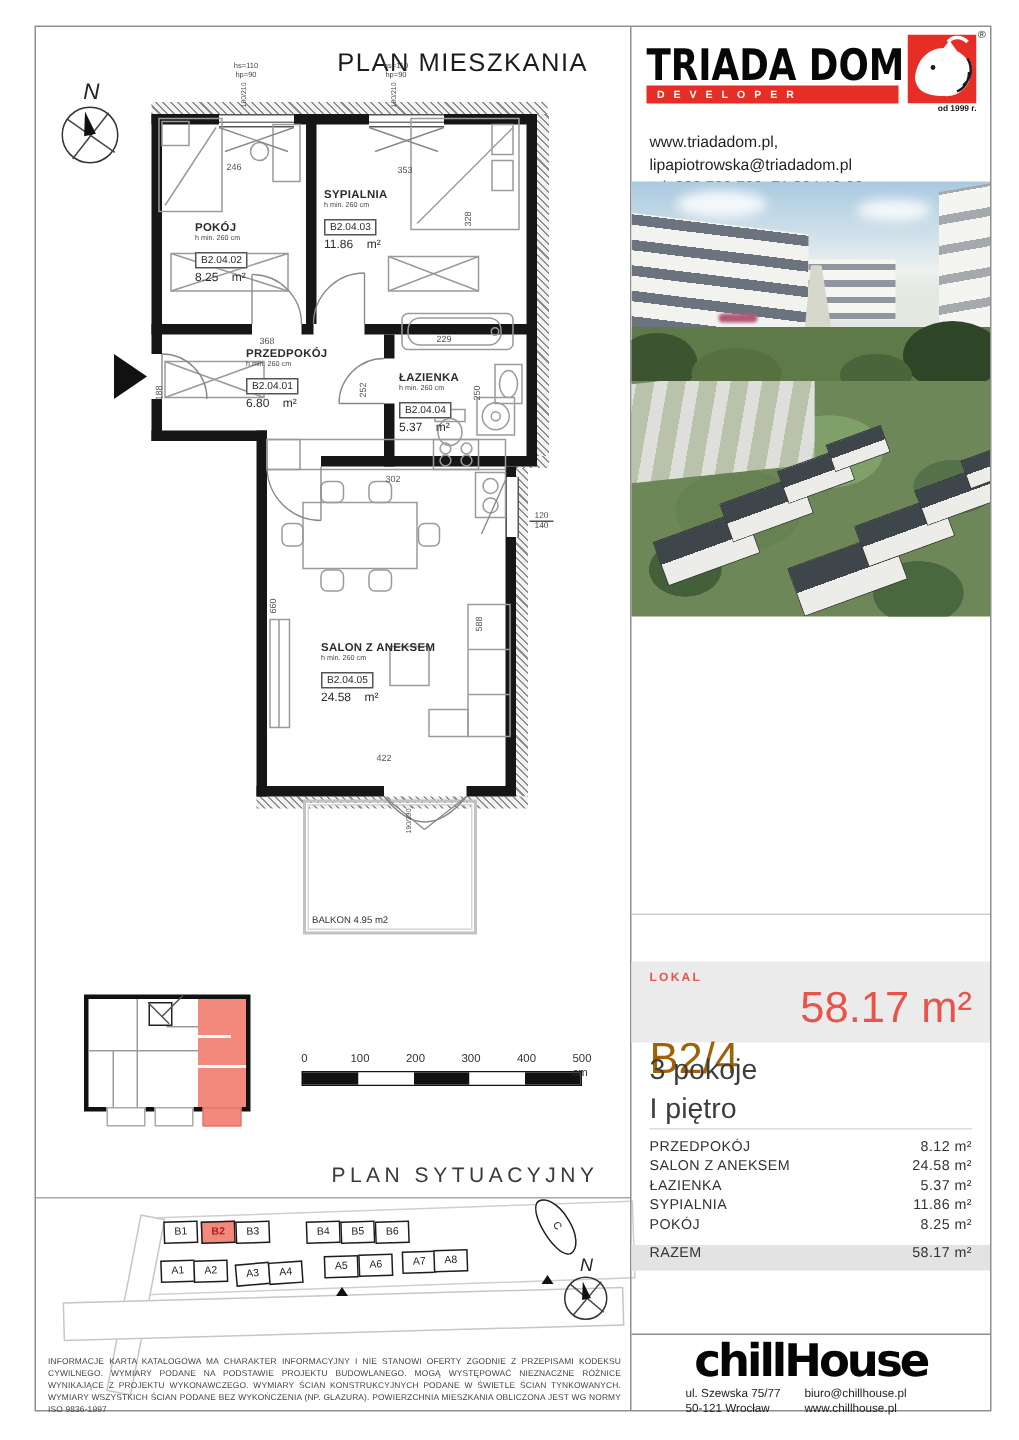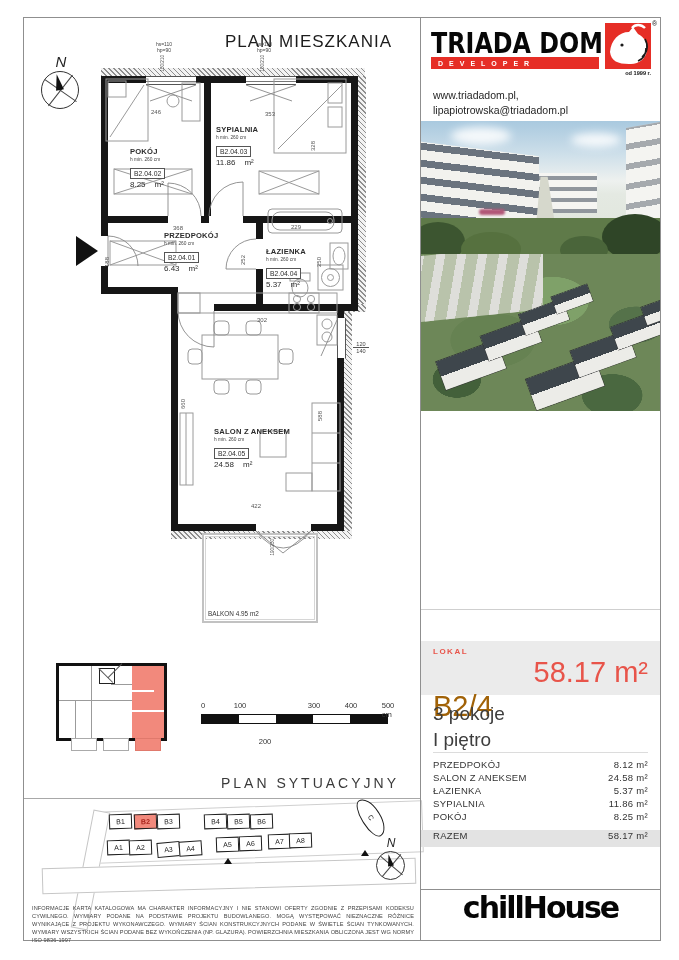--- a/index.html
+++ b/index.html
@@ -268,21 +268,21 @@
       <div class="rlabel" style="left:142px;top:84px;">
         <div class="rname">SYPIALNIA</div>
         <div class="rnote">h min. 260 cm</div>
         <div><span class="rcode">B2.04.03</span></div>
         <div class="rarea"><span>11.86</span><span class="un">m²</span></div>
       </div>
       <div class="rlabel" style="left:90px;top:190px;">
         <div class="rname">PRZEDPOKÓJ</div>
         <div class="rnote">h min. 260 cm</div>
         <div><span class="rcode">B2.04.01</span></div>
-        <div class="rarea"><span>6.43</span><span class="un">m²</span></div>
+        <div class="rarea"><span>6.80</span><span class="un">m²</span></div>
       </div>
       <div class="rlabel" style="left:192px;top:206px;">
         <div class="rname">ŁAZIENKA</div>
         <div class="rnote">h min. 260 cm</div>
         <div><span class="rcode">B2.04.04</span></div>
         <div class="rarea"><span>5.37</span><span class="un">m²</span></div>
       </div>
       <div class="rlabel" style="left:140px;top:386px;">
         <div class="rname">SALON Z ANEKSEM</div>
         <div class="rnote">h min. 260 cm</div>
@@ -302,21 +302,21 @@
       <span class="stair"></span>
       <span class="balc" style="left:12px;"></span>
       <span class="balc" style="left:44px;"></span>
       <span class="balc red2" style="left:76px;"></span>
     </div>
 
     <div class="scale">
       <div class="labs">
         <span style="left:2px;">0</span>
         <span style="left:39px;text-align:center;">100</span>
-        <span style="left:64px;margin-top:36px;">200</span>
+        <span style="left:76px;">200</span>
         <span style="left:113px;">300</span>
         <span style="left:150px;">400</span>
         <span style="left:187px;">500 cm</span>
       </div>
       <div class="bar" style="width:185px;">
           <i></i>
           <i></i>
           <i></i>
           <i></i>
           <i></i>
@@ -436,14 +436,24 @@
       <span>POKÓJ</span>
         <span>8.25 m²</span>
     </div>
     <div class="arow razem" style="top:812px;">
       <span>RAZEM</span>
         <span>58.17 m²</span>
     </div>
 
     <div class="footer-line"></div>
     <div class="chlogo">chillHouse</div>
+    <div class="chaddr">
+      <div>
+        <div>ul. Szewska 75/77</div>
+        <div>50-121 Wrocław</div>
+      </div>
+      <div>
+        <div>biuro@chillhouse.pl</div>
+        <div>www.chillhouse.pl</div>
+      </div>
+    </div>
   </div>
 </div>
 
 </body></html>

